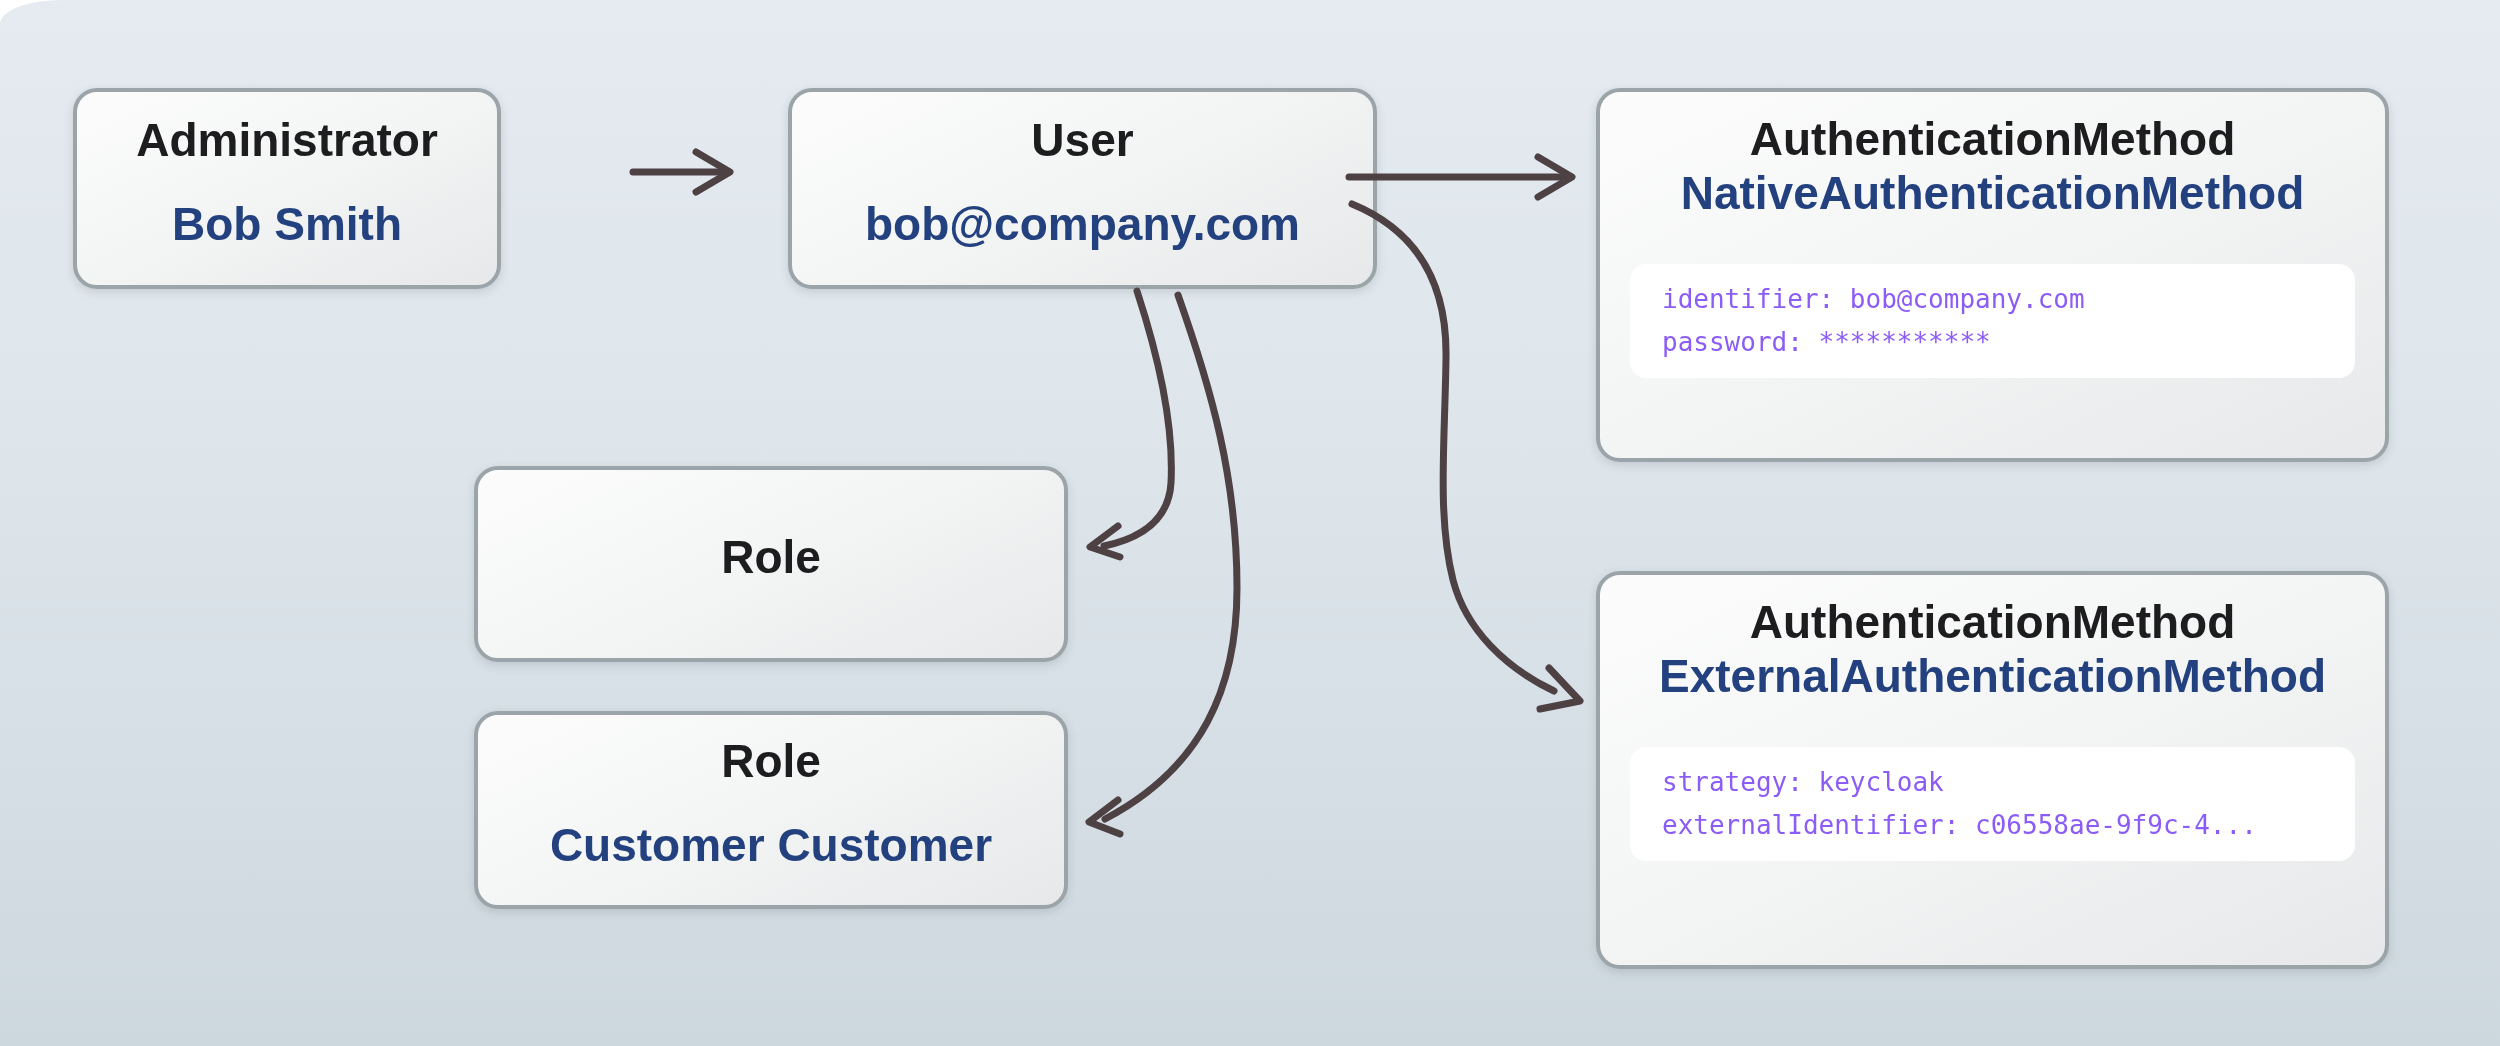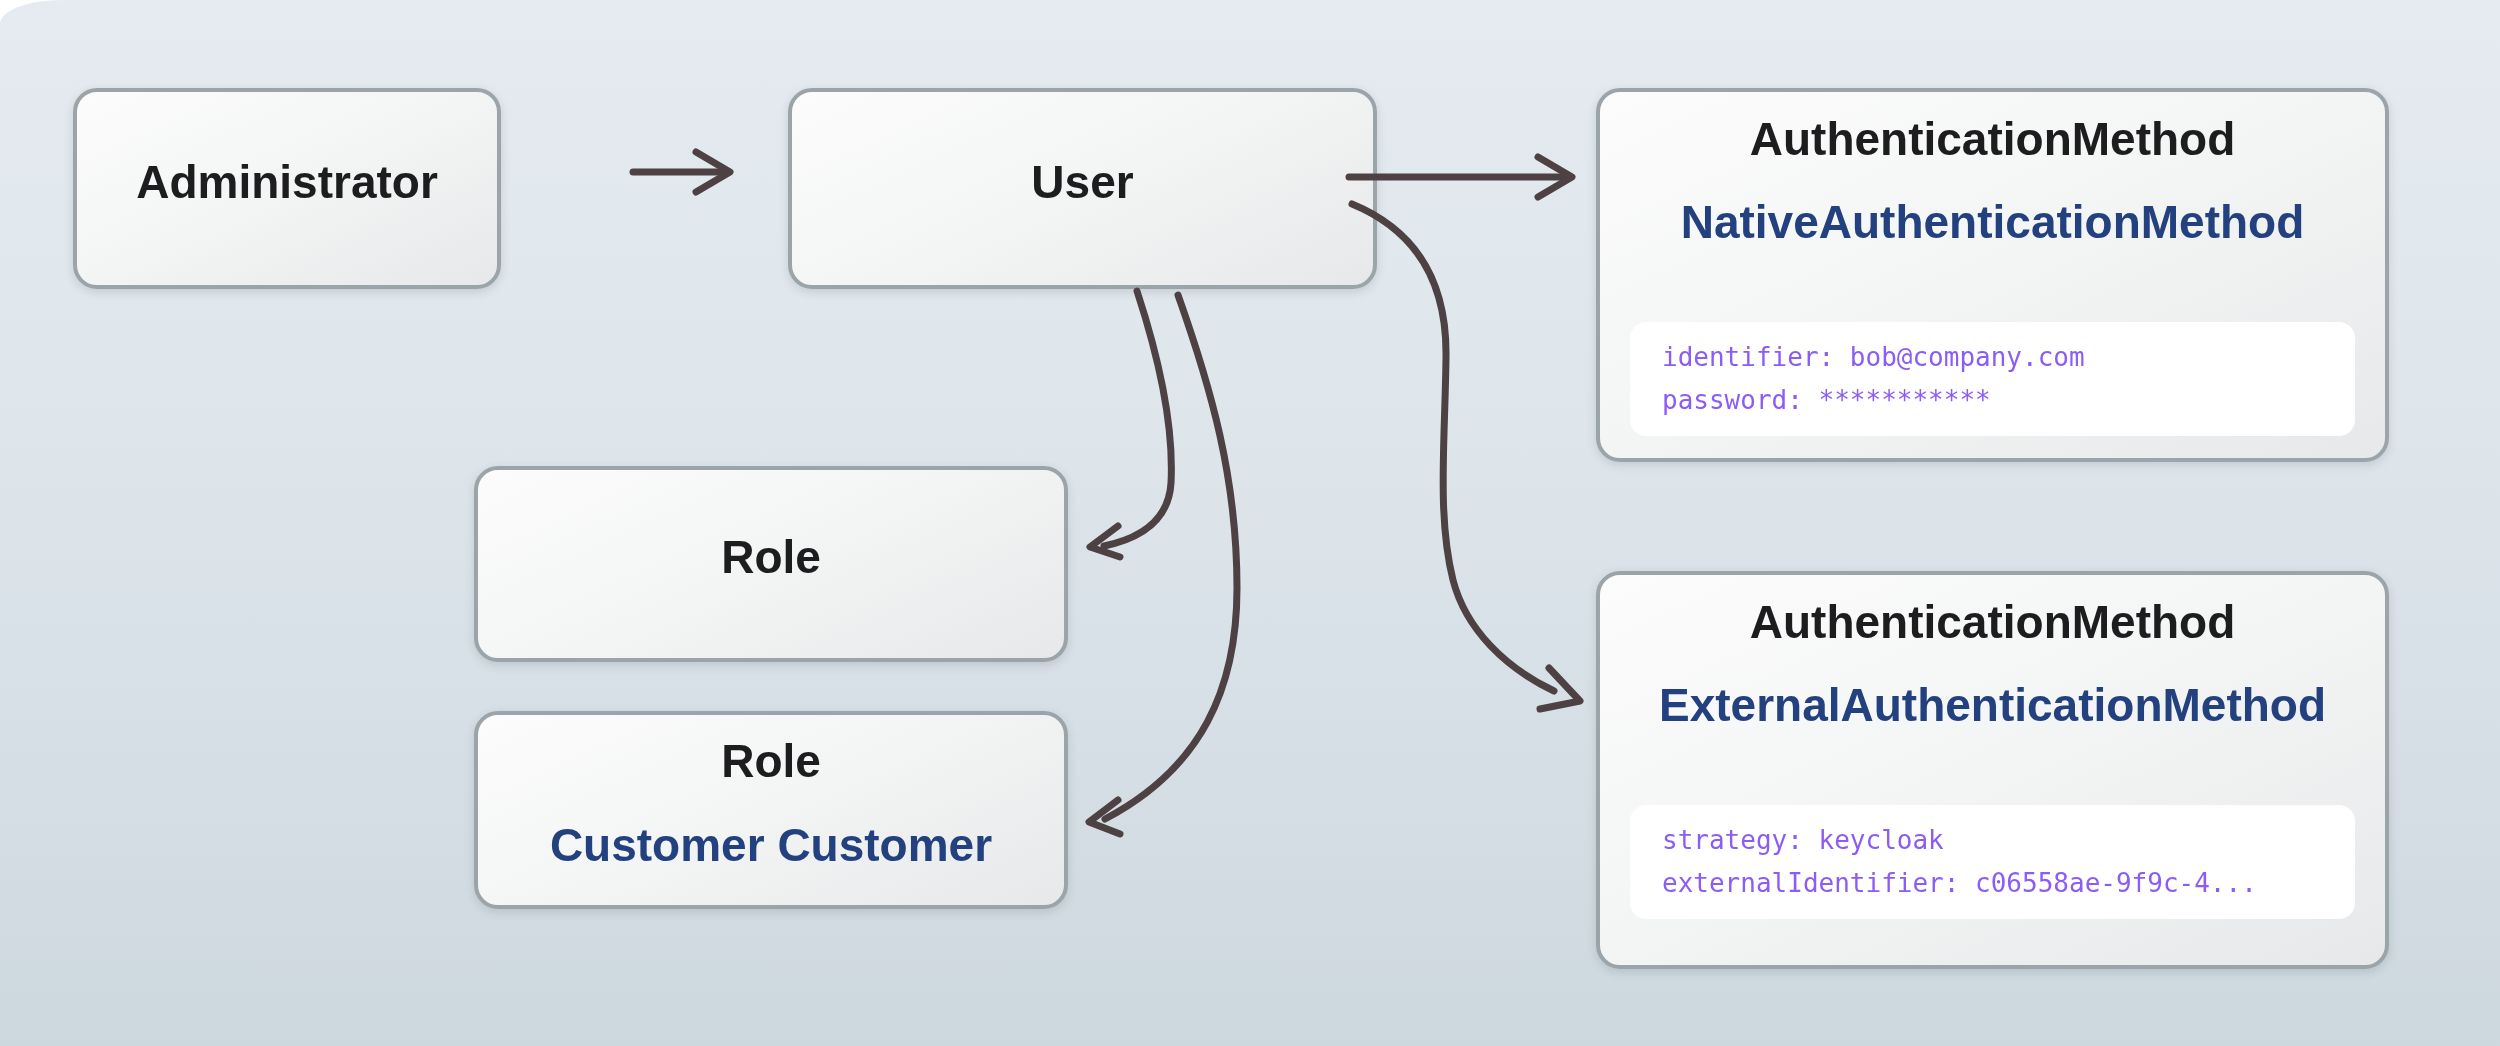--- a/index.html
+++ b/index.html
@@ -38,21 +38,20 @@
     text-align: center;
   }
   .node.simple {
     justify-content: center;
     gap: 30px;
     padding-bottom: 14px;
   }
   .node.auth {
     justify-content: flex-start;
     padding: 20px 30px 0 30px;
-    gap: 29px;
   }
   .node-type {
     font-size: 46px;
     font-weight: bold;
     line-height: 54px;
     color: #1d1d1f;
   }
   .node-label {
     font-size: 46px;
     font-weight: bold;
@@ -75,24 +74,26 @@
     white-space: pre;
   }
 </style>
 </head>
 <body>
 
 <div class="canvas">
 
   <div class="node simple" style="left:73px; top:88px; width:428px; height:201px;">
     <div class="node-type">Administrator</div>
+    <div class="node-label">Bob Smith</div>
   </div>
 
   <div class="node simple" style="left:788px; top:88px; width:589px; height:201px;">
     <div class="node-type">User</div>
+    <div class="node-label">bob@company.com</div>
   </div>
 
   <div class="node auth" style="left:1596px; top:88px; width:793px; height:374px;">
     <div class="node-type">AuthenticationMethod</div>
     <div class="node-label">NativeAuthenticationMethod</div>
     <div class="code-panel">
       <div class="code-line">identifier: bob@company.com</div>
       <div class="code-line">password: ***********</div>
     </div>
   </div>

